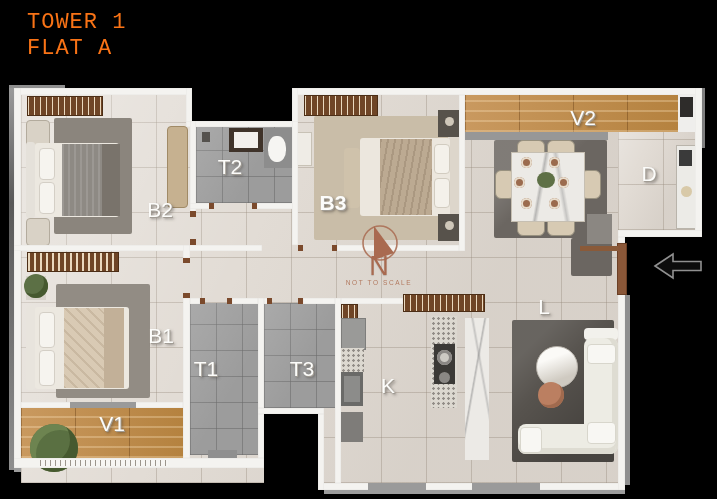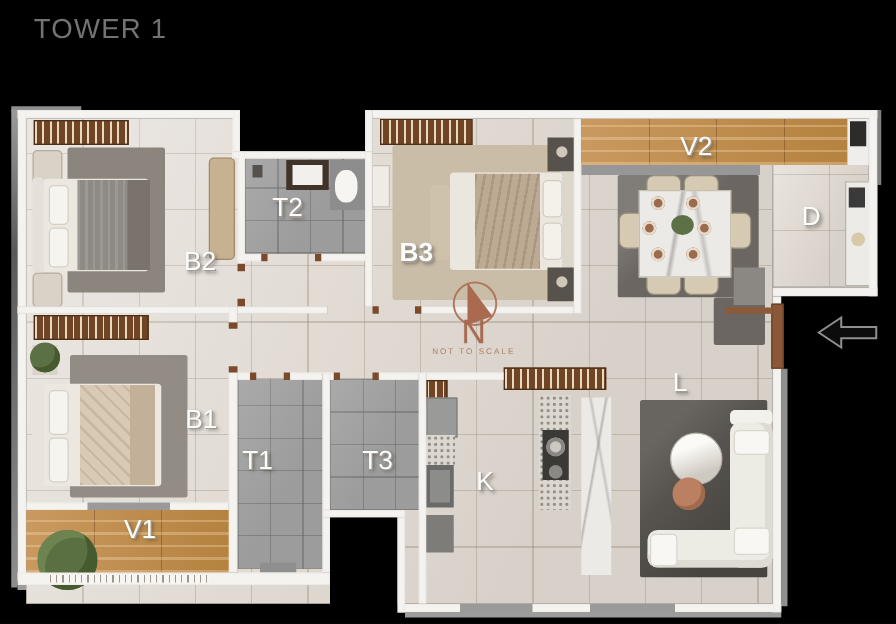--- a/index.html
+++ b/index.html
@@ -38,29 +38,30 @@
   .fur{position:absolute;}
   .lbl{position:absolute;transform:translate(-50%,-50%);color:#fcfcfa;font-size:21px;
        text-shadow:1px 1px 0 #a19c94, 2px 2px 3px rgba(55,50,45,.55);white-space:nowrap;}
   .lblN{position:absolute;transform:translate(-50%,-50%);color:#a96a50;font-size:27px;
         text-shadow:0 1px 1px rgba(0,0,0,.15);}
   .note{position:absolute;transform:translate(-50%,-50%);color:#b2795f;font-size:6.5px;
         letter-spacing:1.6px;white-space:nowrap;}
   .chair{position:absolute;background:#d7cab3;border:1px solid #98917f;border-radius:6px;}
   .plate{position:absolute;width:11px;height:11px;border-radius:50%;background:#9b6b4e;
          box-shadow:inset 0 0 0 2px #e8ddcd;}
-  .title{position:absolute;color:#737373;font-size:22px;letter-spacing:1px;line-height:26px;}
+  .title{position:absolute;color:#f97316;font-size:22px;letter-spacing:1px;line-height:26px;font-family:Liberation Mono, monospace;}
   .pill{border-radius:4px;}
 </style>
 </head>
 <body>
 
 <div id="stage">
 
   <div class="title" style="left:27px;top:10px;">TOWER 1</div>
+  <div class="title" style="left:27px;top:36px;">FLAT A</div>
 
   <div class="slab" style="left:9px;top:85px;width:56px;height:4px;"></div>
   <div class="slab" style="left:9px;top:88px;width:5px;height:382px;background:linear-gradient(180deg,#9a9a9a,#595959 30%,#8e8e8e);"></div>
   <div class="slab" style="left:14px;top:468px;width:250px;height:4px;background:#9c9c9c;"></div>
   <div class="slab" style="left:324px;top:490px;width:301px;height:4px;background:#9c9c9c;"></div>
   <div class="slab" style="left:625px;top:295px;width:5px;height:190px;"></div>
   <div class="slab" style="left:702px;top:88px;width:3px;height:60px;background:#7f7f7f;"></div>
 
   <div class="tile" style="left:21px;top:95px;width:597px;height:388px;"></div>
   <div class="tile" style="left:618px;top:95px;width:77px;height:135px;"></div>
@@ -231,21 +232,21 @@
   <div class="lblN" style="left:379px;top:266px;">N</div>
   <div class="note" style="left:379px;top:282px;">NOT TO SCALE</div>
 
   <svg class="abs" style="left:652px;top:250px;" width="52" height="32" viewBox="0 0 52 32">
     <polygon points="3,16 21,4 21,11.5 49,11.5 49,20.5 21,20.5 21,28" fill="#0c0c0c" stroke="#909090" stroke-width="1.6"></polygon>
   </svg>
 
   <div class="lbl" style="left:160px;top:210px;">B2</div>
   <div class="lbl" style="left:230px;top:167px;">T2</div>
   <div class="lbl" style="left:333px;top:203px;font-weight:bold;">B3</div>
-  <div class="lbl" style="left:557px;top:118px;">V2</div>
+  <div class="lbl" style="left:583px;top:118px;">V2</div>
   <div class="lbl" style="left:649px;top:174px;">D</div>
   <div class="lbl" style="left:161px;top:336px;">B1</div>
   <div class="lbl" style="left:206px;top:369px;">T1</div>
   <div class="lbl" style="left:302px;top:369px;">T3</div>
   <div class="lbl" style="left:388px;top:386px;">K</div>
   <div class="lbl" style="left:544px;top:307px;">L</div>
   <div class="lbl" style="left:112px;top:424px;">V1</div>
 
 </div>
 

